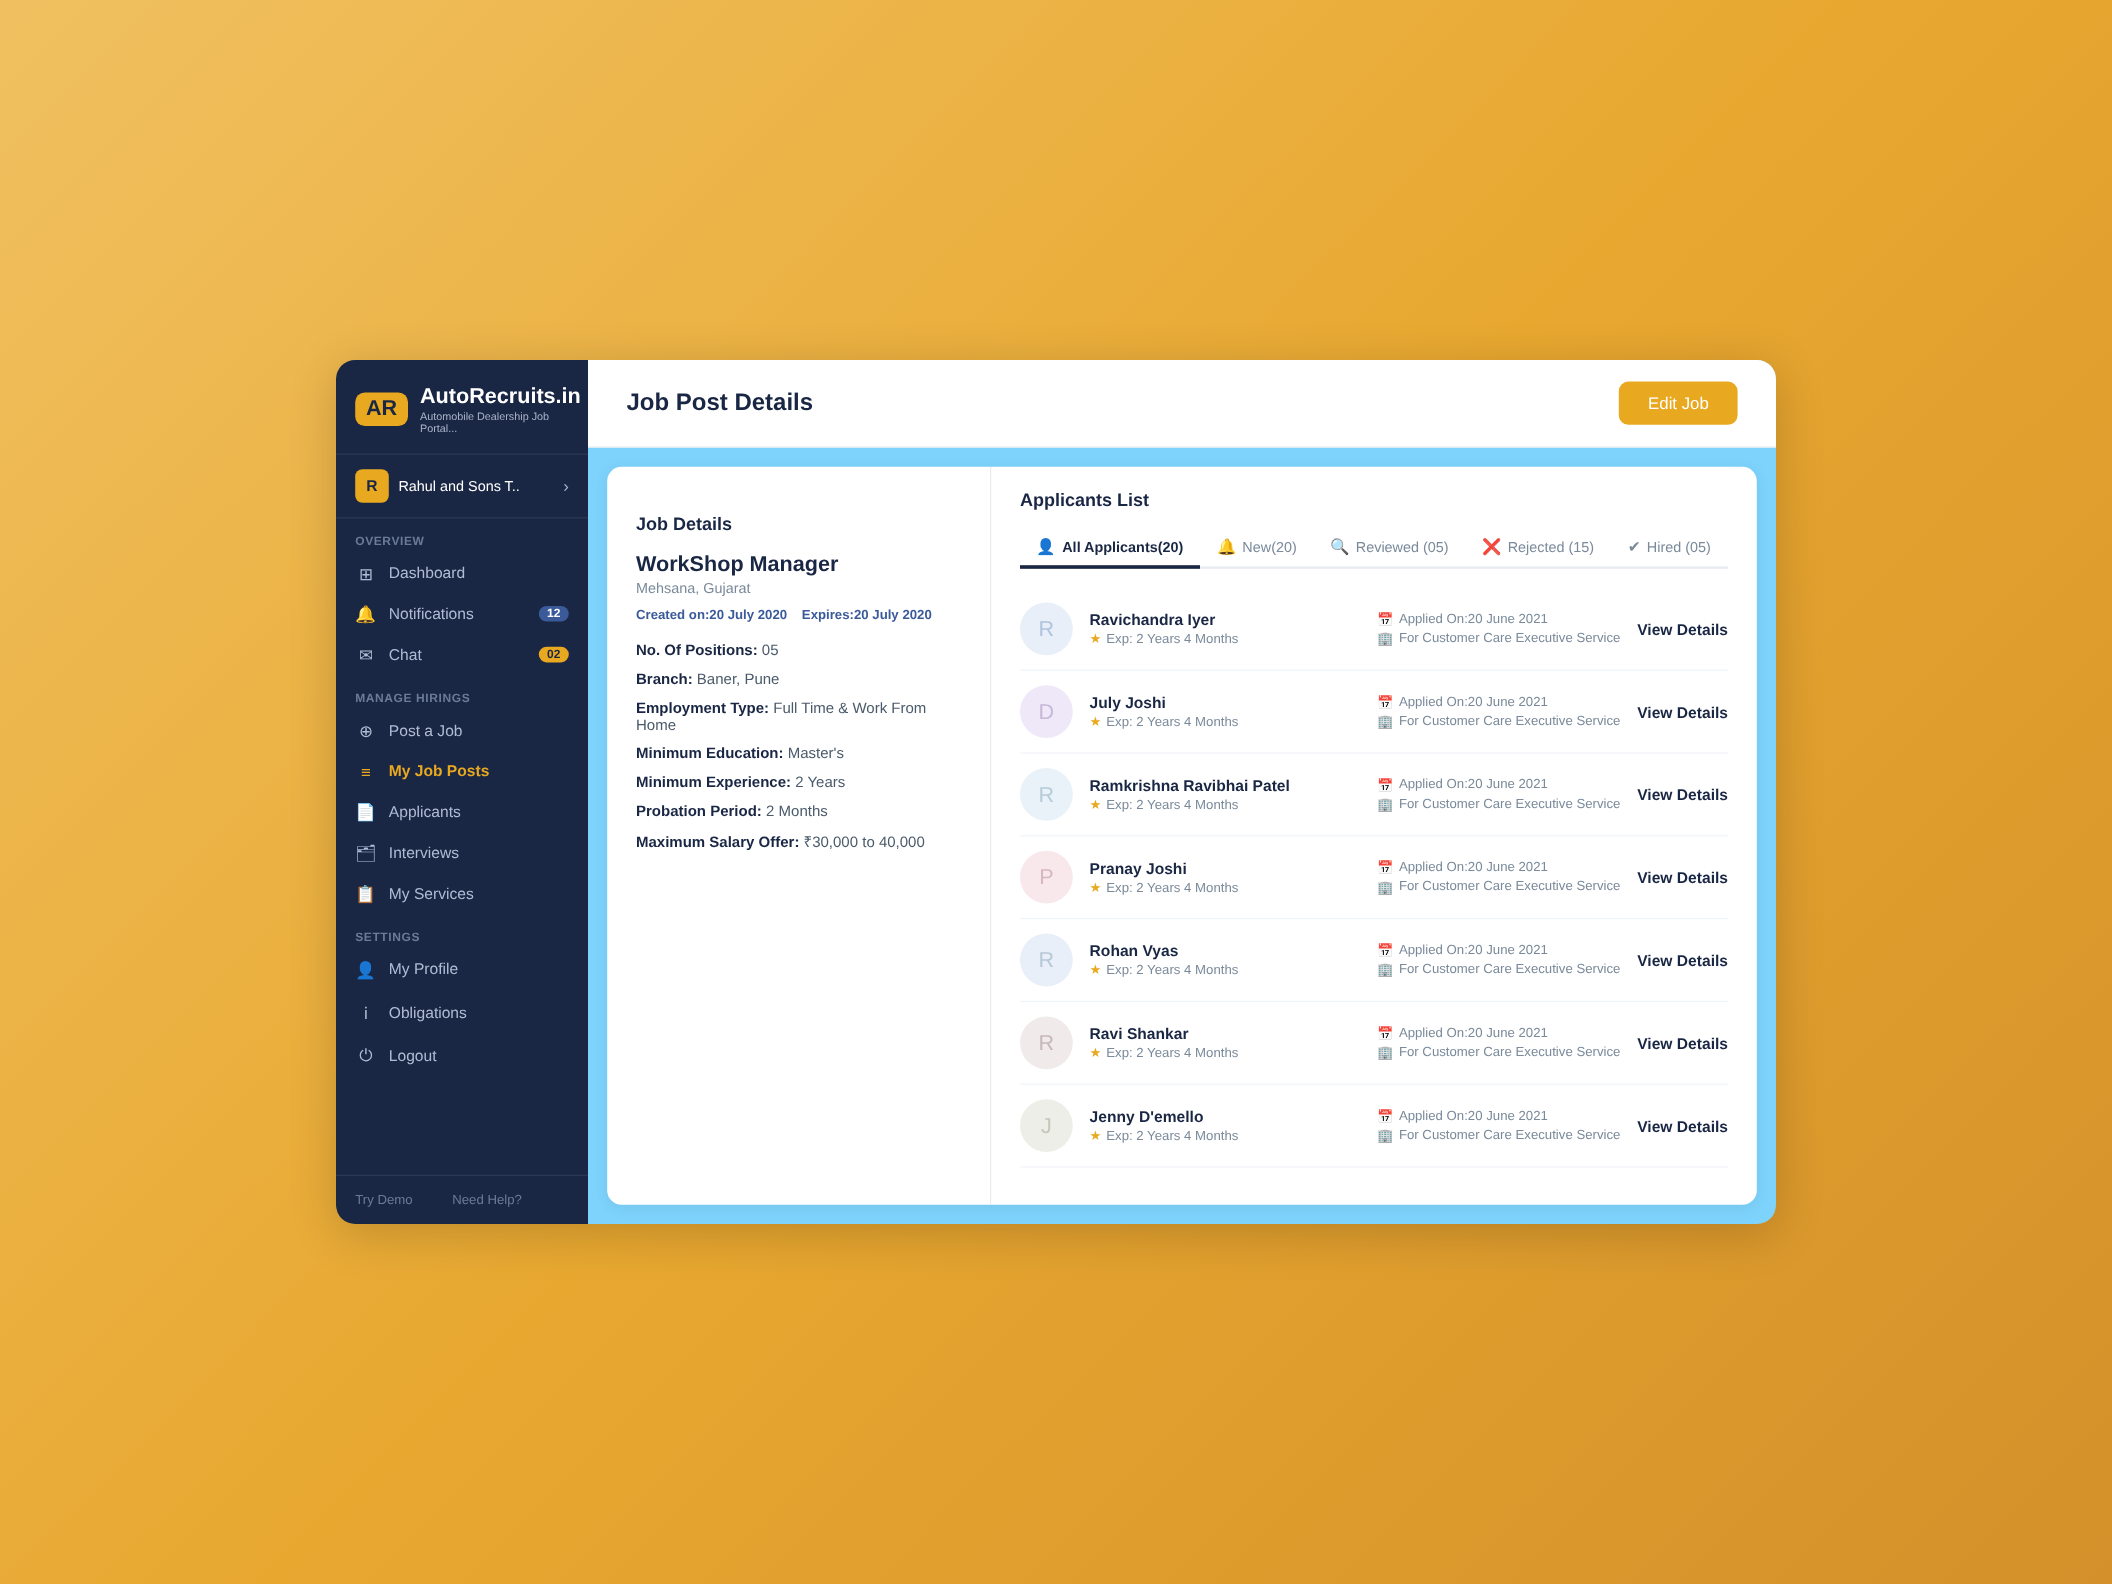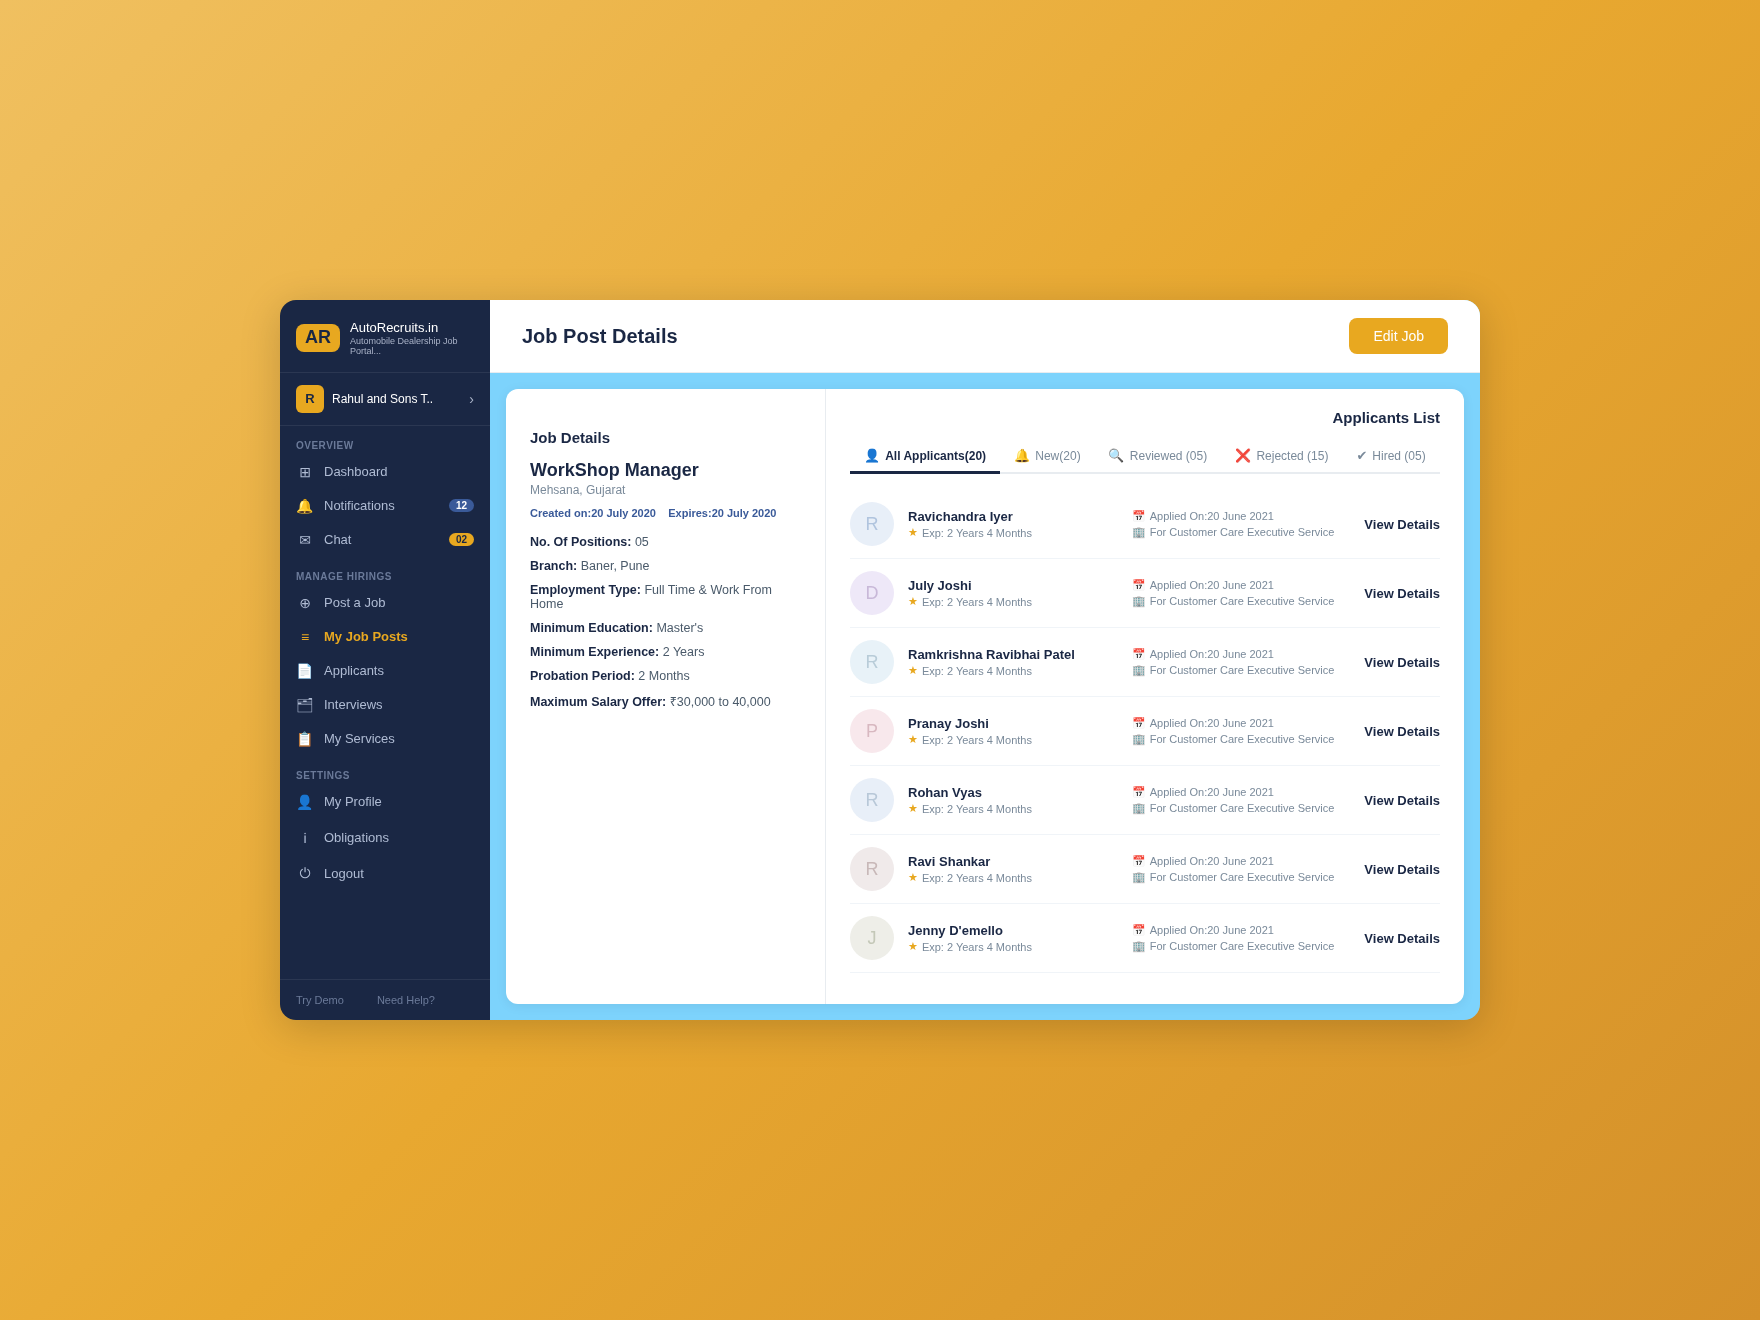--- a/index.html
+++ b/index.html
@@ -37,21 +37,21 @@
       border-bottom: 1px solid rgba(255,255,255,0.08);
     }
     .logo-box {
       width: 44px; height: 28px;
       background: #e8a820;
       border-radius: 8px;
       display: flex; align-items: center; justify-content: center;
       font-weight: 900; font-size: 18px; color: #1a2744;
       flex-shrink: 0;
     }
-    .logo-text { font-size: 13px; font-weight: 400; color: #fff; line-height: 1.2; }
+    .logo-text { font-size: 18px; font-weight: 700; color: #fff; line-height: 1.2; }
     .logo-sub { font-size: 9px; color: #aab3c8; font-weight: 400; }
     .sidebar-company {
       display: flex; align-items: center; justify-content: space-between;
       padding: 12px 16px;
       border-bottom: 1px solid rgba(255,255,255,0.08);
       cursor: pointer;
     }
     .company-info { display: flex; align-items: center; gap: 8px; }
     .company-icon {
       width: 28px; height: 28px; background: #e8a820; border-radius: 6px;
@@ -126,21 +126,21 @@
     }
     .section-title { font-size: 15px; font-weight: 700; color: #1a2744; margin-bottom: 14px; }
     .job-title-main { font-size: 18px; font-weight: 800; color: #1a2744; }
     .job-location { font-size: 12px; color: #7a8a9a; margin-top: 2px; margin-bottom: 10px; }
     .job-dates { font-size: 11px; color: #7a8a9a; margin-bottom: 16px; }
     .job-dates span { color: #3a5a99; font-weight: 600; }
     .job-field { margin-bottom: 10px; font-size: 12.5px; color: #4a5a6a; }
     .job-field strong { color: #1a2744; font-weight: 700; }
     
     .applicants-section { flex: 1; padding: 20px 24px; }
-    .section-title2 { font-size: 15px; font-weight: 700; color: #1a2744; margin-bottom: 14px; text-align: right; }
+    .section-title2 { font-size: 15px; font-weight: 700; color: #1a2744; margin-bottom: 14px; }
     .tabs {
       display: flex; gap: 0; border-bottom: 2px solid #e8ecf0;
       margin-bottom: 16px;
     }
     .tab {
       padding: 8px 14px; font-size: 12px; color: #7a8a9a; cursor: pointer;
       border-bottom: 3px solid transparent; margin-bottom: -2px;
       display: flex; align-items: center; gap: 5px;
       font-weight: 500;
     }
@@ -157,21 +157,21 @@
       font-size: 18px; color: #6a8ab0;
     }
     .applicant-info { flex: 1; }
     .applicant-name { font-size: 13px; font-weight: 700; color: #1a2744; }
     .applicant-exp { font-size: 11px; color: #7a8a9a; margin-top: 2px; display: flex; align-items: center; gap: 4px; }
     .applicant-meta { text-align: right; min-width: 200px; }
     .applied-on { font-size: 11px; color: #7a8a9a; margin-bottom: 3px; display: flex; align-items: center; gap: 4px; }
     .for-service { font-size: 11px; color: #7a8a9a; display: flex; align-items: center; gap: 4px; }
     .view-details-btn {
       background: none; border: none; color: #1a2744; font-size: 13px; font-weight: 700;
-      cursor: pointer; white-space: nowrap; margin-left: 16px;
+      cursor: pointer; white-space: nowrap; 
     }
     .star-icon { color: #e8a820; }
     .small-icon { color: #9aabbc; font-size: 11px; }
   </style>
 </head>
 <body>
 
 <div class="app-container">
 
   <div class="sidebar">

